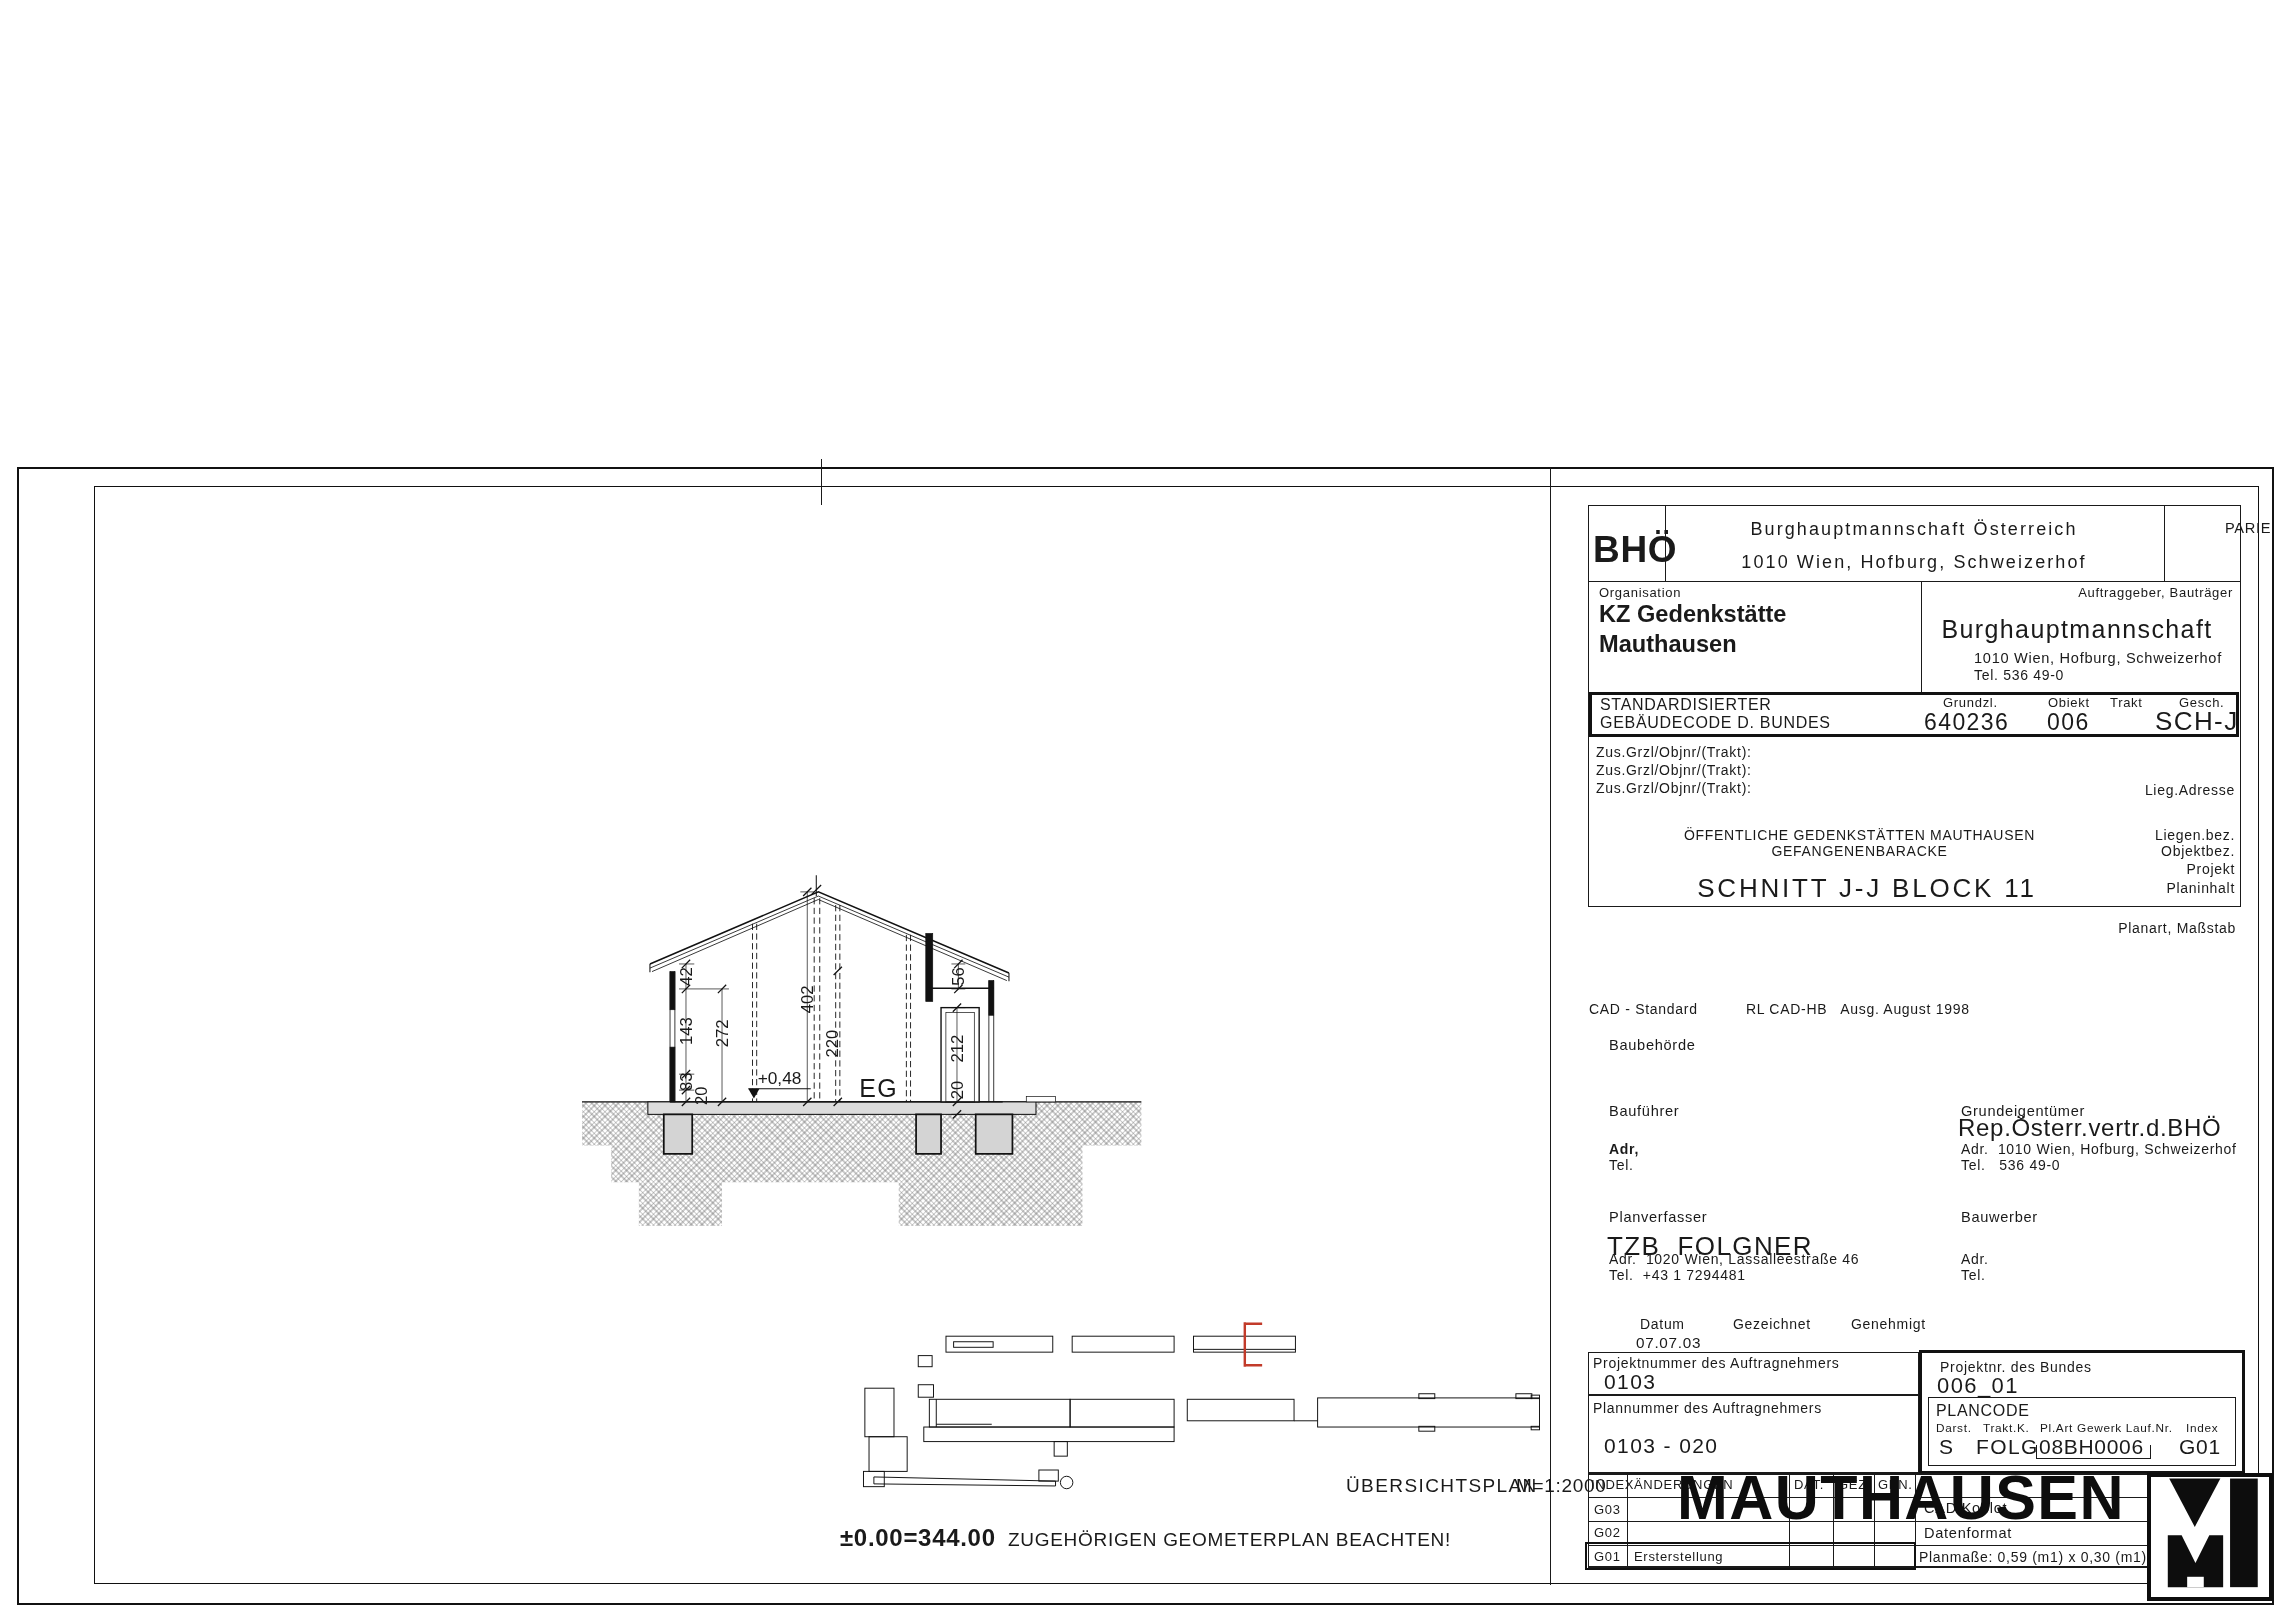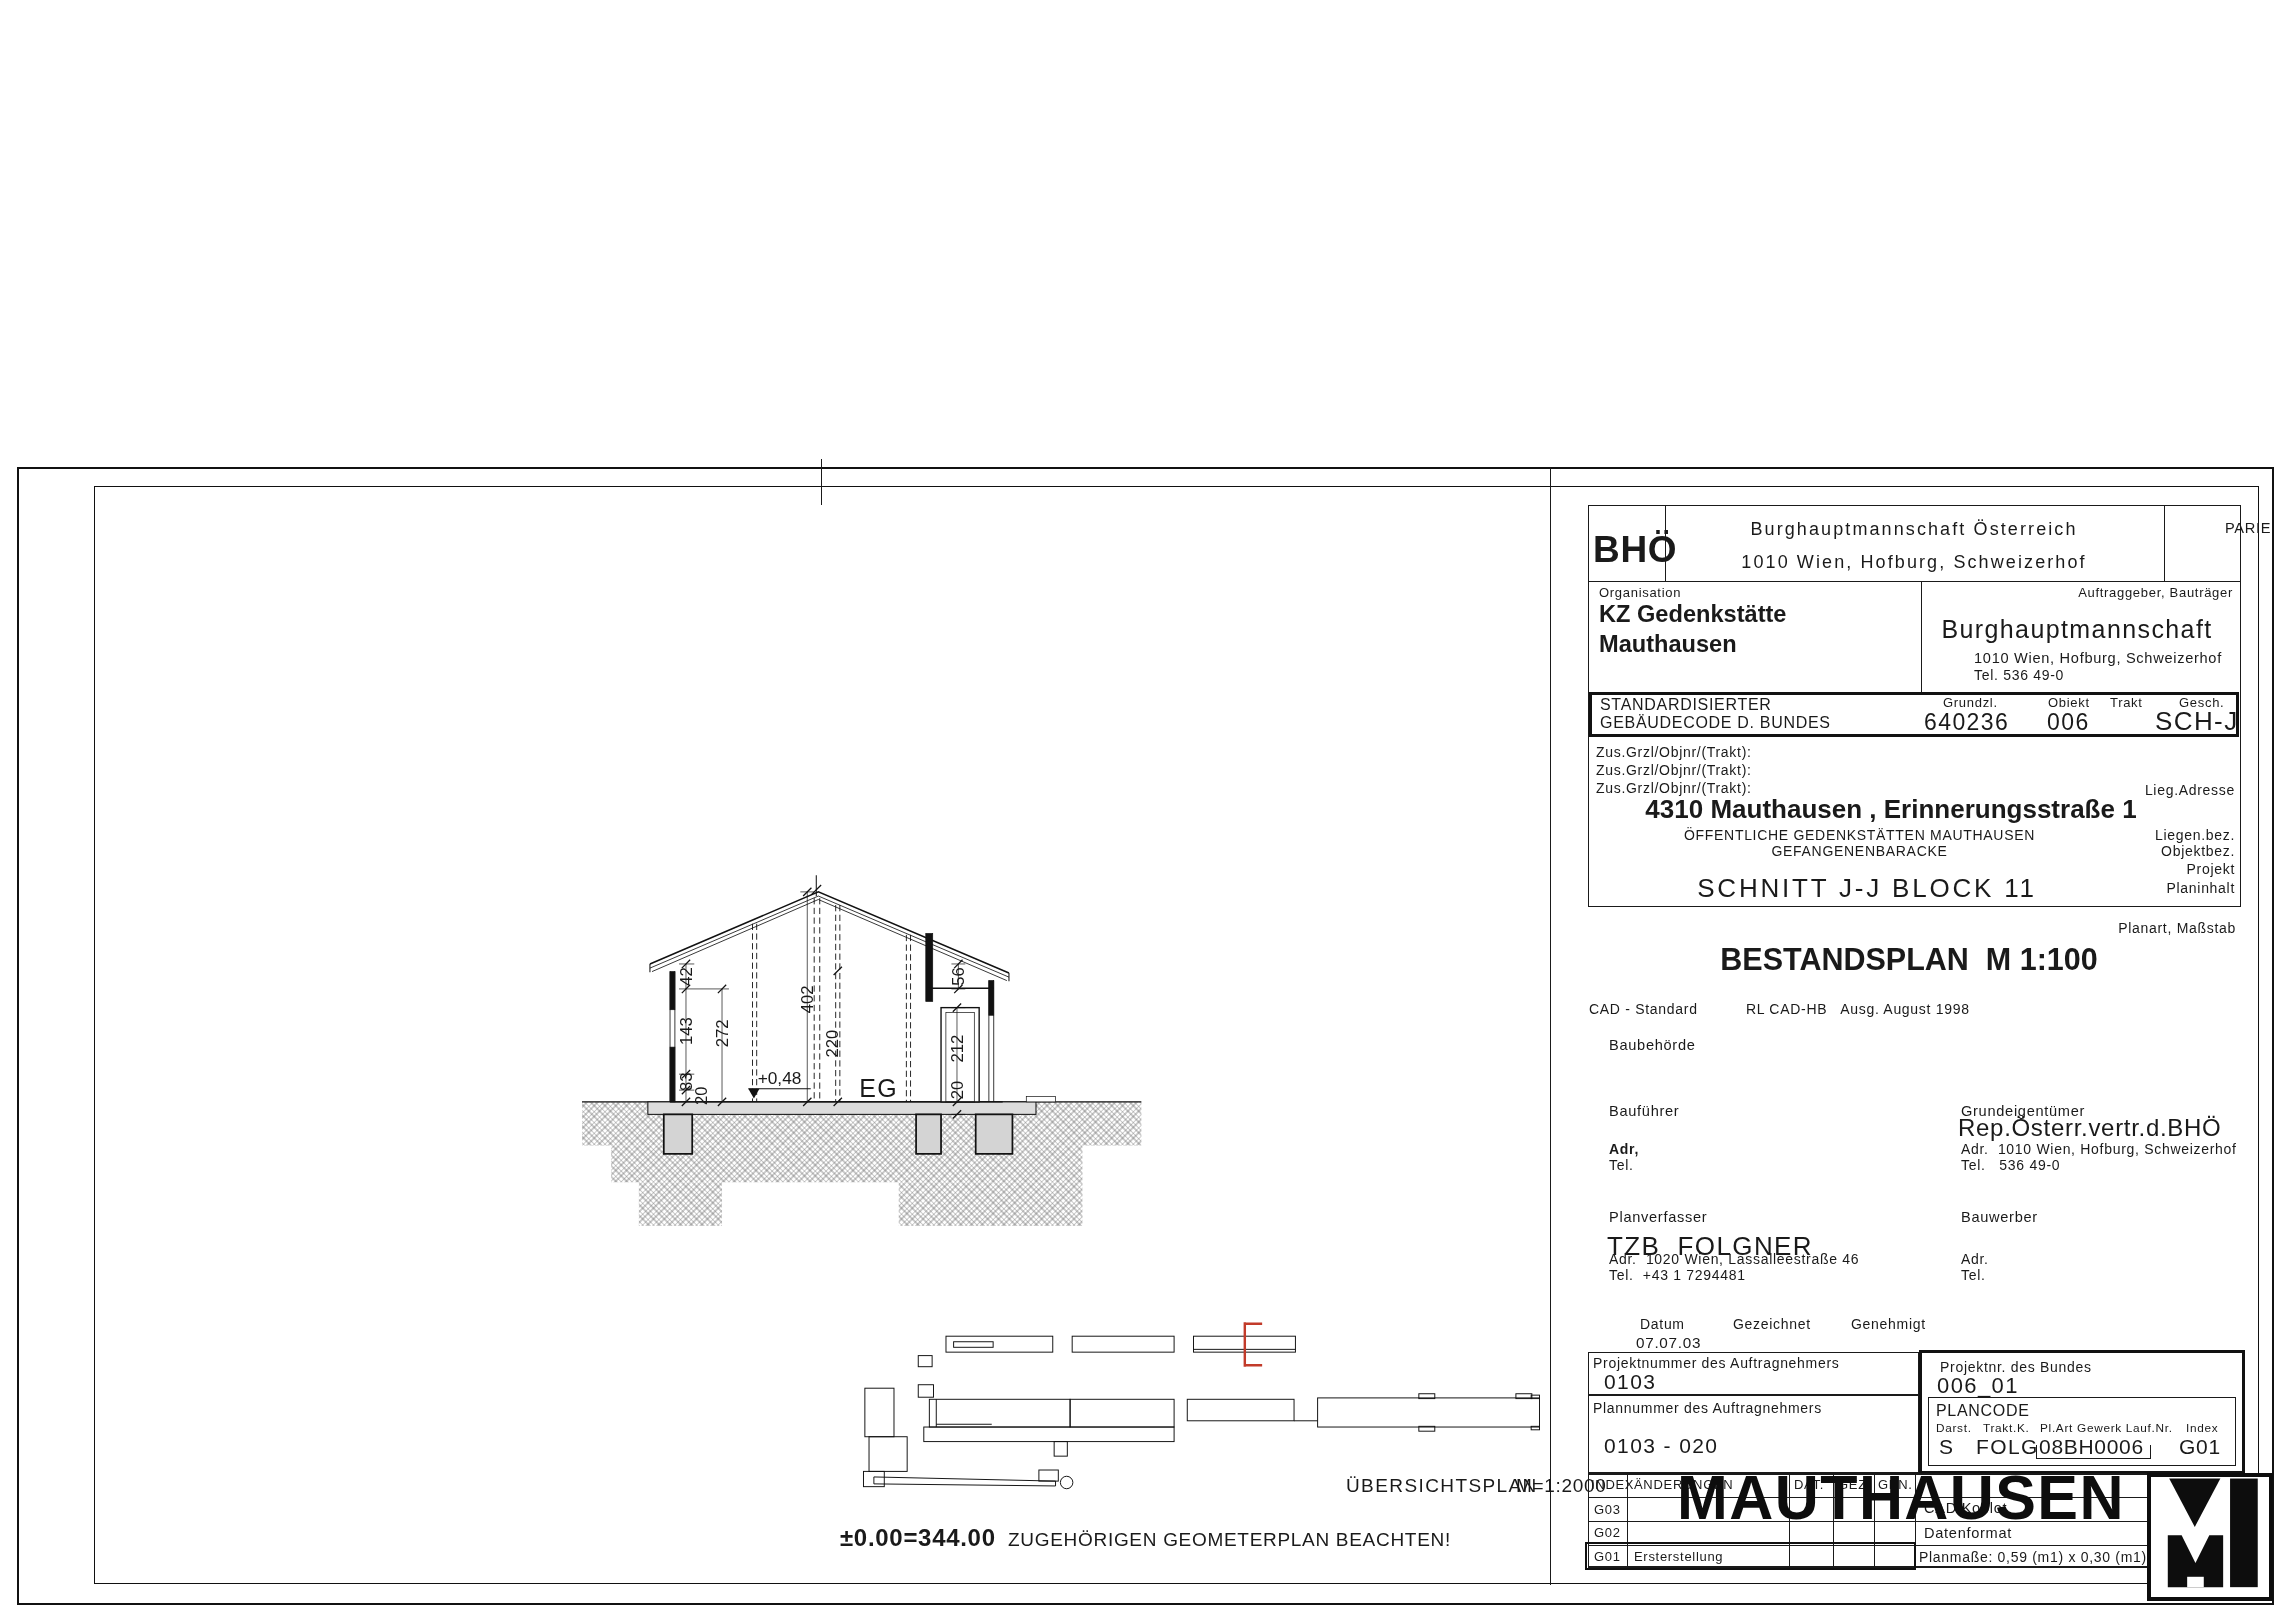--- a/index.html
+++ b/index.html
@@ -207,31 +207,29 @@
   <div class="abs cad" style="left:2047px;top:709px;font-size:23px;letter-spacing:1.4px;">006</div>
   <div class="abs cad" style="left:2110px;top:695px;font-size:13px;">Trakt</div>
   <div class="abs cad" style="left:2179px;top:695px;font-size:13px;">Gesch.</div>
   <div class="abs cad" style="left:2155px;top:706px;font-size:26px;letter-spacing:1.4px;">SCH-J</div>
 
   <div class="abs cad" style="left:1596px;top:744px;font-size:14px;">Zus.Grzl/Objnr/(Trakt):</div>
   <div class="abs cad" style="left:1596px;top:762px;font-size:14px;">Zus.Grzl/Objnr/(Trakt):</div>
   <div class="abs cad" style="left:1596px;top:780px;font-size:14px;">Zus.Grzl/Objnr/(Trakt):</div>
   <div class="abs cad rgt" style="left:2116px;top:782px;width:119px;font-size:14px;">Lieg.Adresse</div>
 
-  <div class="abs b ctr" style="left:1596px;top:794px;width:590px;font-size:26px;">4310 Mauthausen , Erinnerungsstraße 1</div>
   <div class="abs cad ctr" style="left:1596px;top:827px;width:527px;font-size:14px;letter-spacing:0.7px;">ÖFFENTLICHE GEDENKSTÄTTEN MAUTHAUSEN</div>
   <div class="abs cad ctr" style="left:1596px;top:843px;width:527px;font-size:14px;letter-spacing:0.7px;">GEFANGENENBARACKE</div>
   <div class="abs cad rgt" style="left:2116px;top:827px;width:119px;font-size:14px;">Liegen.bez.</div>
   <div class="abs cad rgt" style="left:2116px;top:843px;width:119px;font-size:14px;">Objektbez.</div>
   <div class="abs cad rgt" style="left:2116px;top:861px;width:119px;font-size:14px;">Projekt</div>
   <div class="abs cad ctr" style="left:1631px;top:873px;width:472px;font-size:26px;letter-spacing:2.8px;">SCHNITT J-J    BLOCK 11</div>
   <div class="abs cad rgt" style="left:2116px;top:880px;width:119px;font-size:14px;">Planinhalt</div>
 
   <div class="abs cad rgt" style="left:2028px;top:920px;width:208px;font-size:14px;">Planart, Maßstab</div>
-  <div class="abs b ctr" style="left:1652px;top:942px;width:514px;font-size:30.5px;white-space:pre;">BESTANDSPLAN  M 1:100</div>
 
   <div class="abs cad" style="left:1589px;top:1001px;font-size:14px;">CAD - Standard</div>
   <div class="abs cad" style="left:1746px;top:1001px;font-size:14px;white-space:pre;">RL CAD-HB   Ausg. August 1998</div>
   <div class="abs cad" style="left:1609px;top:1037px;font-size:14.6px;">Baubehörde</div>
 
   <div class="abs cad" style="left:1609px;top:1103px;font-size:14.6px;">Bauführer</div>
   <div class="abs cad" style="left:1609px;top:1141px;font-size:14px;font-weight:bold;">Adr,</div>
   <div class="abs cad" style="left:1609px;top:1157px;font-size:14px;">Tel.</div>
   <div class="abs cad" style="left:1961px;top:1103px;font-size:14.6px;">Grundeigentümer</div>
   <div class="abs cad" style="left:1958px;top:1114px;font-size:24px;letter-spacing:0.7px;">Rep.Österr.vertr.d.BHÖ</div>

